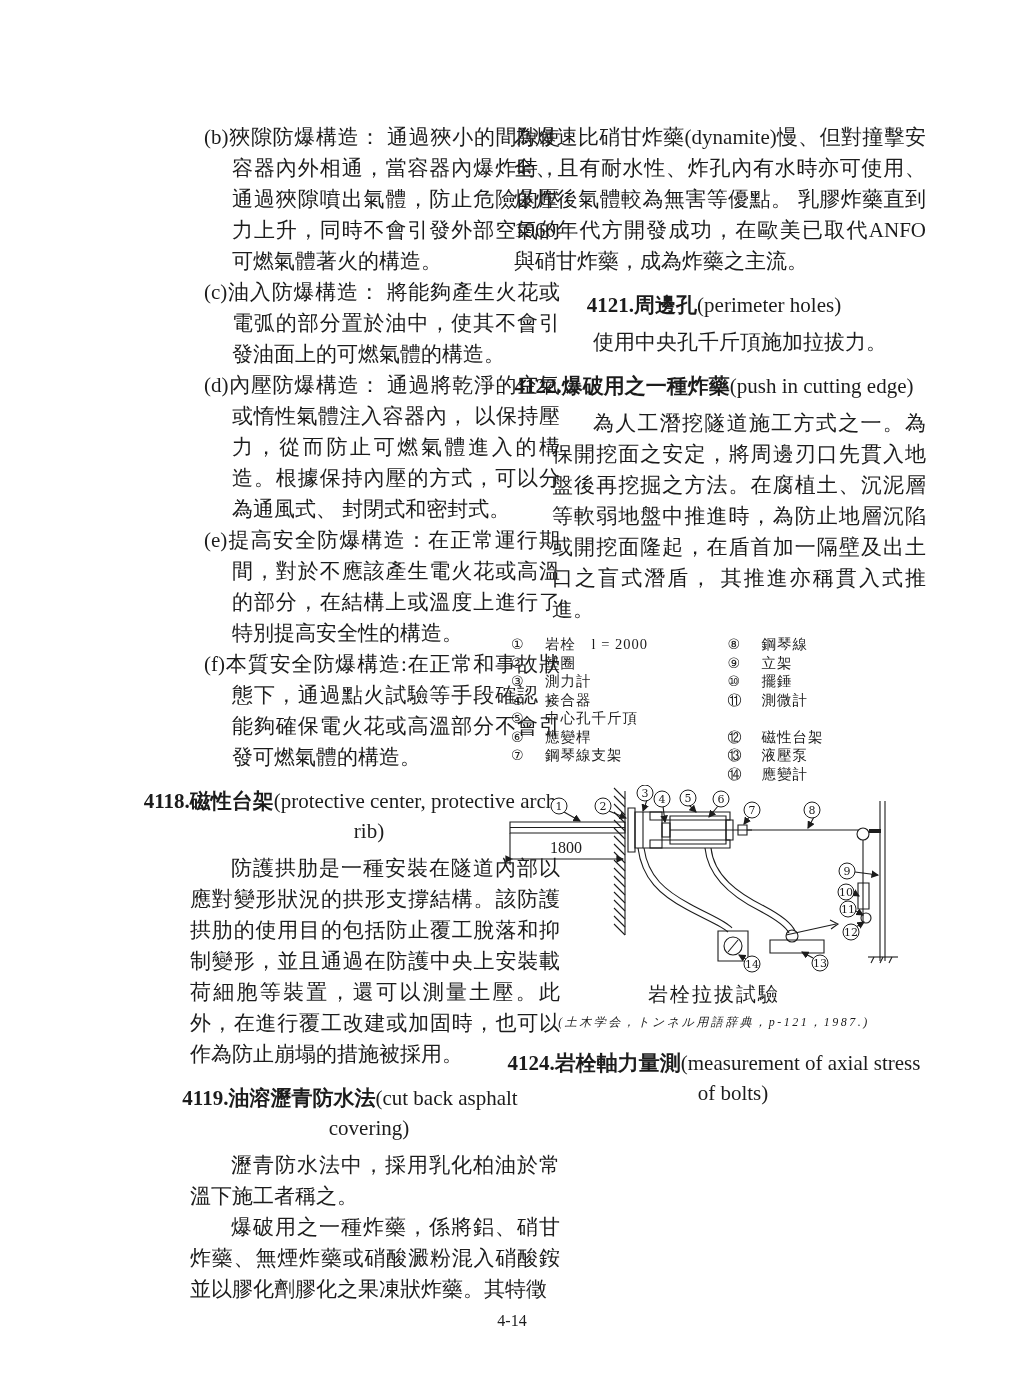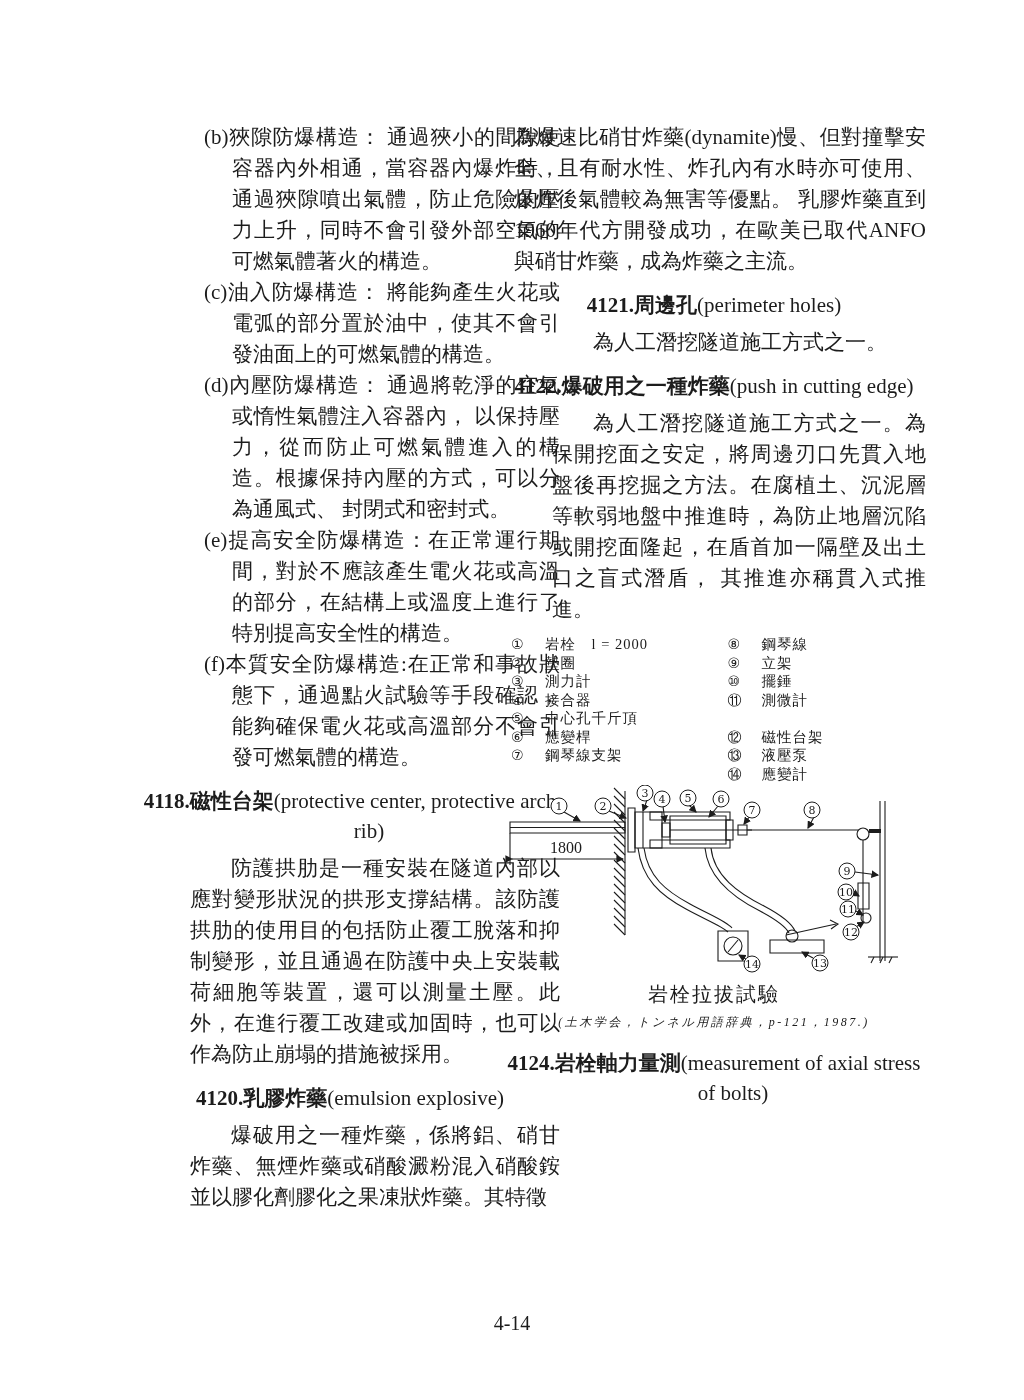--- a/index.html
+++ b/index.html
@@ -31,21 +31,21 @@
   .legend-col.lc-right{width:200px;}
   .lg-row{display:flex;height:18.5px;white-space:nowrap;}
   .lg-num{width:34px;font-family:"DejaVu Sans",sans-serif;font-size:14px;}
   .lg-label{letter-spacing:1px;}
 
   .diagram{display:block;margin-top:2px;}
 
   .fig-caption{text-align:center;font-size:20px;line-height:26px;margin-top:4px;letter-spacing:2px;text-align:center;}
   .fig-source{text-align:center;font-style:italic;font-size:12px;line-height:26px;letter-spacing:2.5px;margin-top:2px;}
 
-  .footer{position:absolute;left:0;top:1312px;width:1024px;text-align:center;font-size:20px;}
+  .footer{position:absolute;left:0;top:1312px;width:1024px;text-align:center;font-size:16px;}
 
   
   .diagram *{vector-effect:non-scaling-stroke;}
   .dln{stroke:#1c1c1c;stroke-width:1.1;fill:none;}
   .dthick{stroke:#1c1c1c;stroke-width:4;fill:none;}
   .co-circ{stroke:#1c1c1c;stroke-width:1;fill:#fff;}
   .co-txt{font-family:"DejaVu Serif",serif;font-size:11px;fill:#1c1c1c;text-anchor:middle;}
   .dim-txt{font-family:"Liberation Serif",serif;font-size:16px;fill:#1c1c1c;}
 </style>
 </head>
@@ -58,33 +58,36 @@
     <div class="letter-item"><span>(c)</span><span>油入防爆構造： 將能夠產生火花或電弧的部分置於油中，使其不會引發油面上的可燃氣體的構造。</span></div>
     <div class="letter-item"><span>(d)</span><span>內壓防爆構造： 通過將乾淨的空氣或惰性氣體注入容器內， 以保持壓力，從而防止可燃氣體進入的構造。根據保持內壓的方式，可以分為通風式、 封閉式和密封式。</span></div>
     <div class="letter-item"><span>(e)</span><span>提高安全防爆構造：在正常運行期間，對於不應該產生電火花或高溫的部分，在結構上或溫度上進行了特別提高安全性的構造。</span></div>
     <div class="letter-item"><span>(f)</span><span>本質安全防爆構造:在正常和事故狀態下，通過點火試驗等手段確認，能夠確保電火花或高溫部分不會引發可燃氣體的構造。</span></div>
 
     <div class="entry">
       <div class="entry-head"><span>4118.</span><span>磁性台架</span><span class="en">(protective center, protective arch rib)</span></div>
       <div class="entry-body">防護拱肋是一種安裝在隧道內部以應對變形狀況的拱形支撐結構。該防護拱肋的使用目的包括防止覆工脫落和抑制變形，並且通過在防護中央上安裝載荷細胞等裝置，還可以測量土壓。此外，在進行覆工改建或加固時，也可以作為防止崩塌的措施被採用。</div>
     </div>
 
-
-    <div class="entry">
-      <div class="entry-head"><span>4120.</span><span>乳膠炸藥</span><span class="en">(emulsion explosive)</span></div>
+    <div class="entry">
+      <div class="entry-head"><span>4119.</span><span>油溶瀝青防水法</span><span class="en">(cut back asphalt covering)</span></div>
+      <div class="entry-body">瀝青防水法中，採用乳化柏油於常溫下施工者稱之。</div>
+    </div>
+
+    <div class="entry">
       <div class="entry-body">爆破用之一種炸藥，係將鋁、硝甘炸藥、無煙炸藥或硝酸澱粉混入硝酸銨並以膠化劑膠化之果凍狀炸藥。其特徵</div>
     </div>
   </div>
 
   <div class="col col-right">
     <div class="cont-para">為爆速比硝甘炸藥(dynamite)慢、但對撞擊安全、且有耐水性、炸孔內有水時亦可使用、爆炸後氣體較為無害等優點。 乳膠炸藥直到1960年代方開發成功，在歐美已取代ANFO與硝甘炸藥，成為炸藥之主流。</div>
 
     <div class="entry">
       <div class="entry-head"><span>4121.</span><span>周邊孔</span><span class="en">(perimeter holes)</span></div>
-      <div class="entry-body">為人工潛挖隧道施工方式之一。</div>
+      <div class="entry-body">使用中央孔千斤頂施加拉拔力。</div>
     </div>
 
     <div class="entry">
       <div class="entry-head"><span>4122.</span><span>爆破用之一種炸藥</span><span class="en">(push in cutting edge)</span></div>
       <div class="entry-body">為人工潛挖隧道施工方式之一。為保開挖面之安定，將周邊刃口先貫入地盤後再挖掘之方法。在腐植土、沉泥層等軟弱地盤中推進時，為防止地層沉陷或開挖面隆起，在盾首加一隔壁及出土口之盲式潛盾， 其推進亦稱貫入式推進。</div>
     </div>
 
 
     <div class="figure-block">
       <div class="legend">

